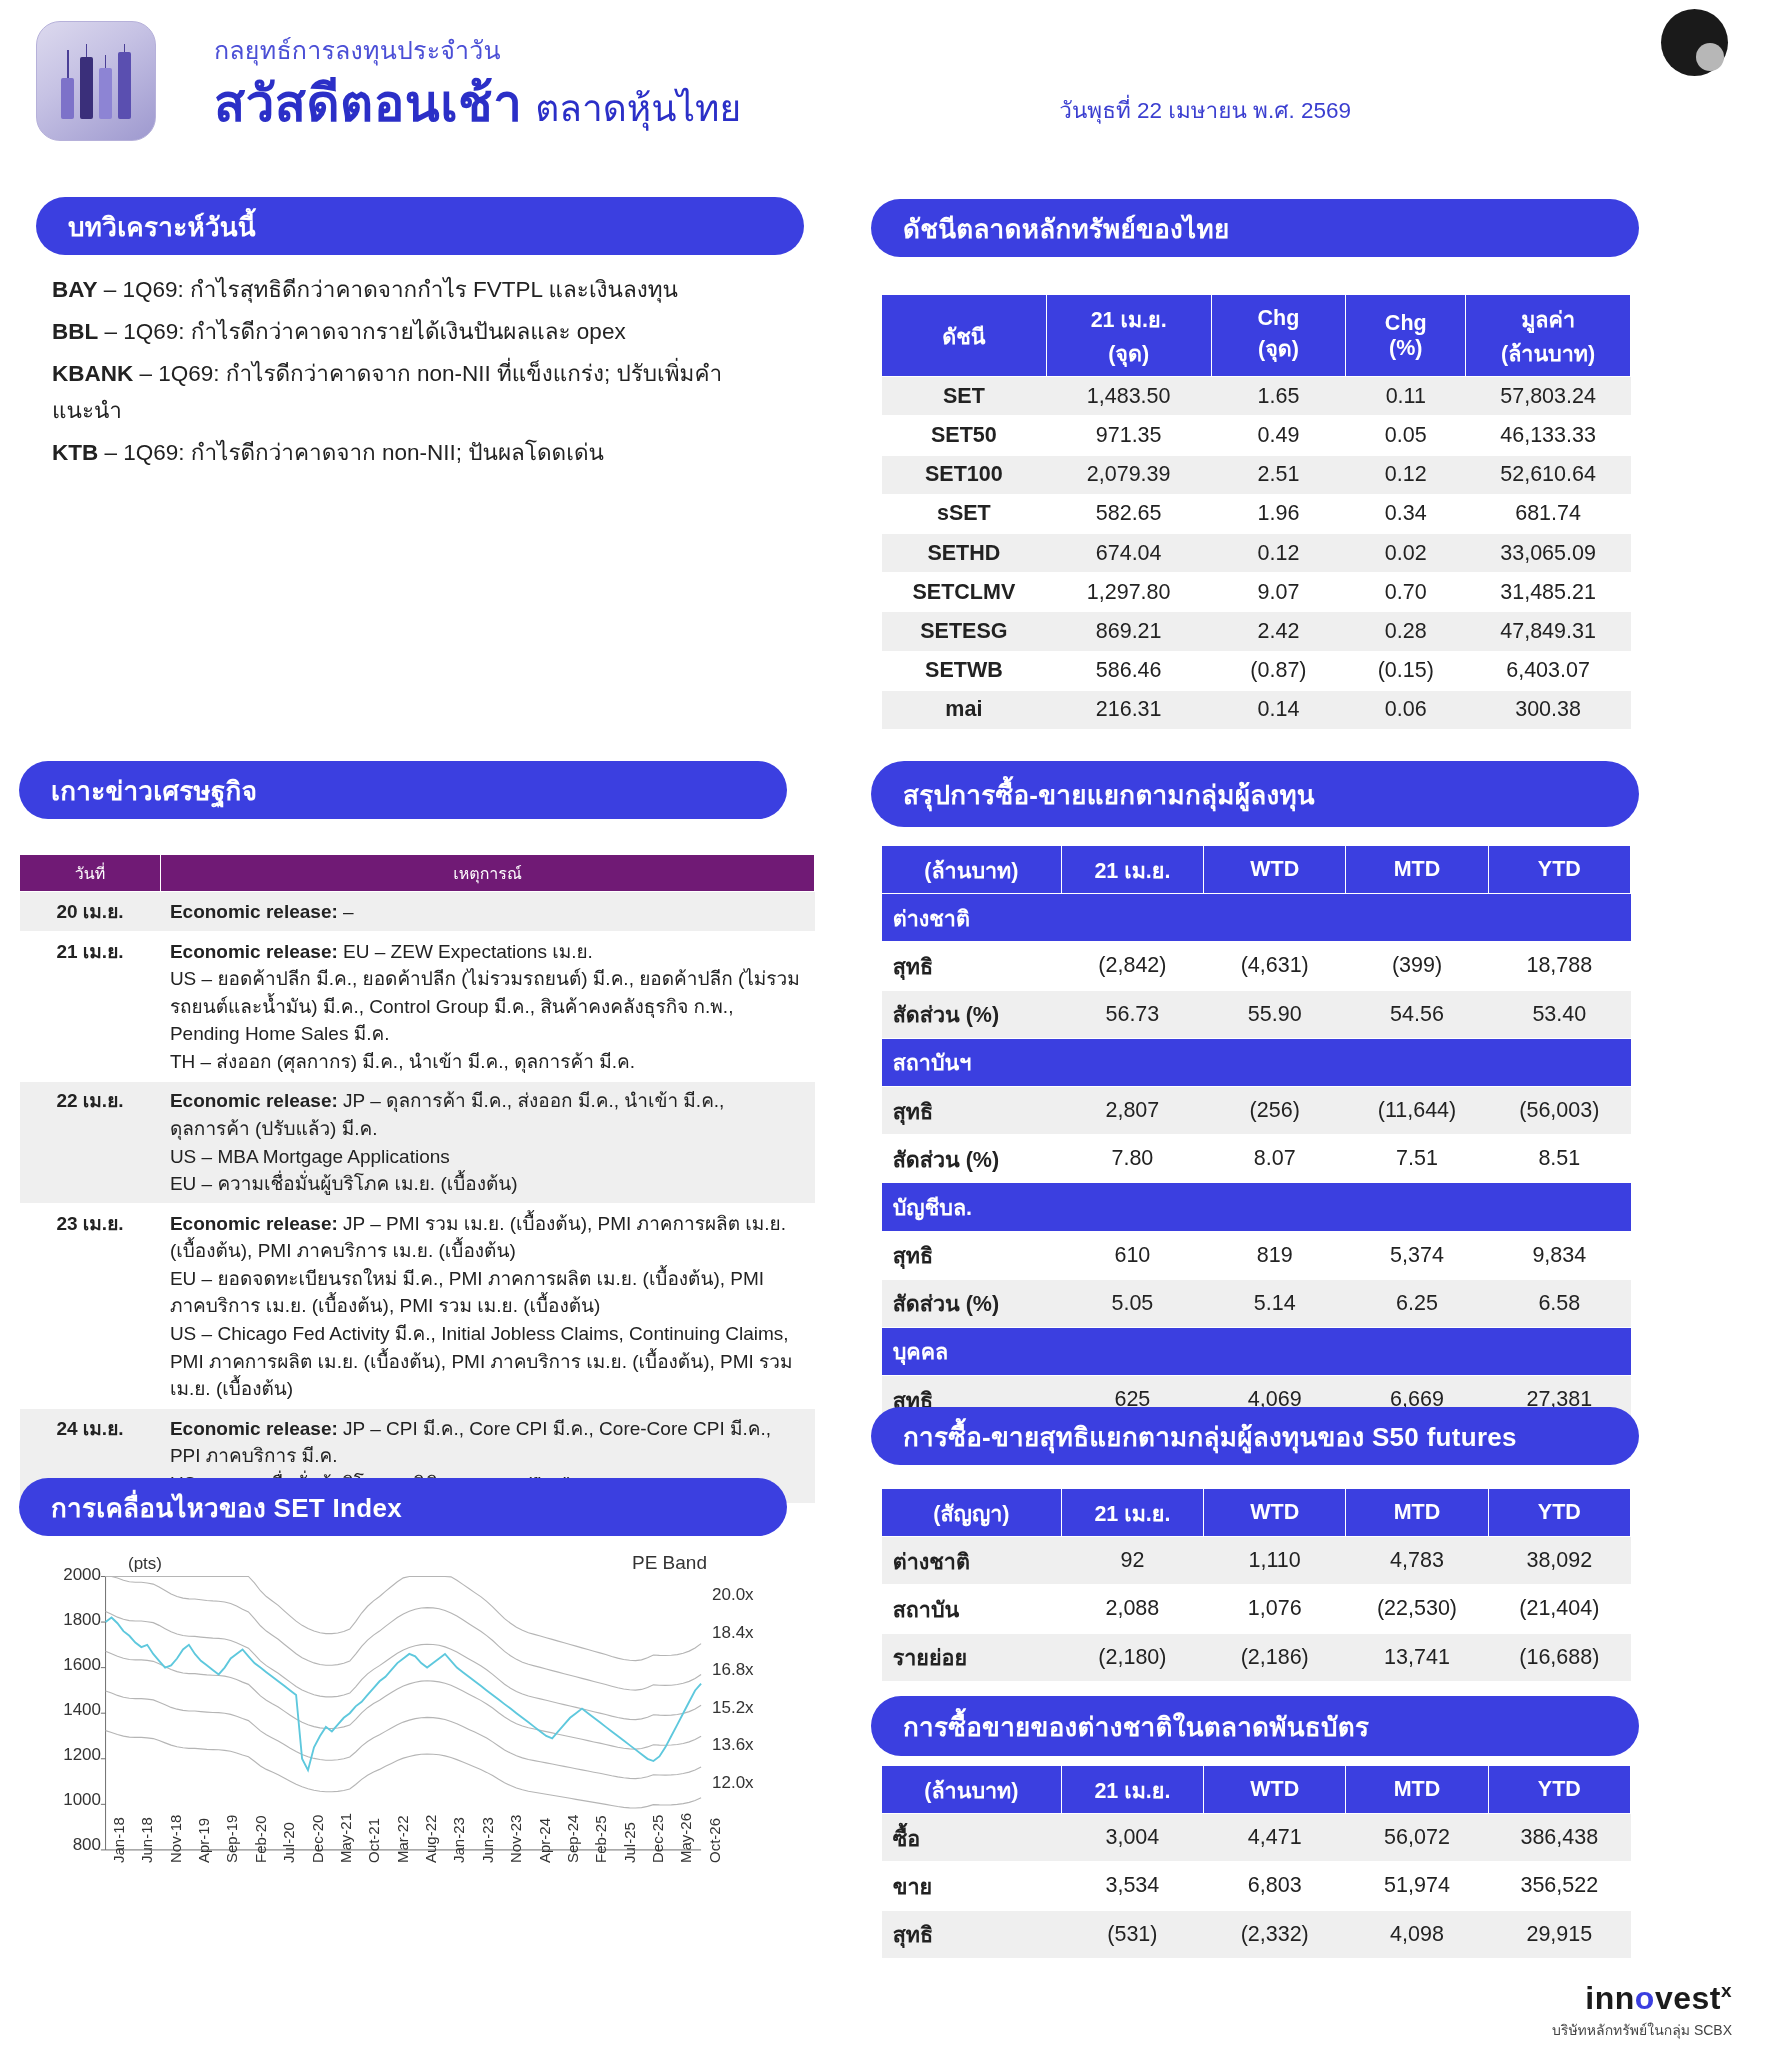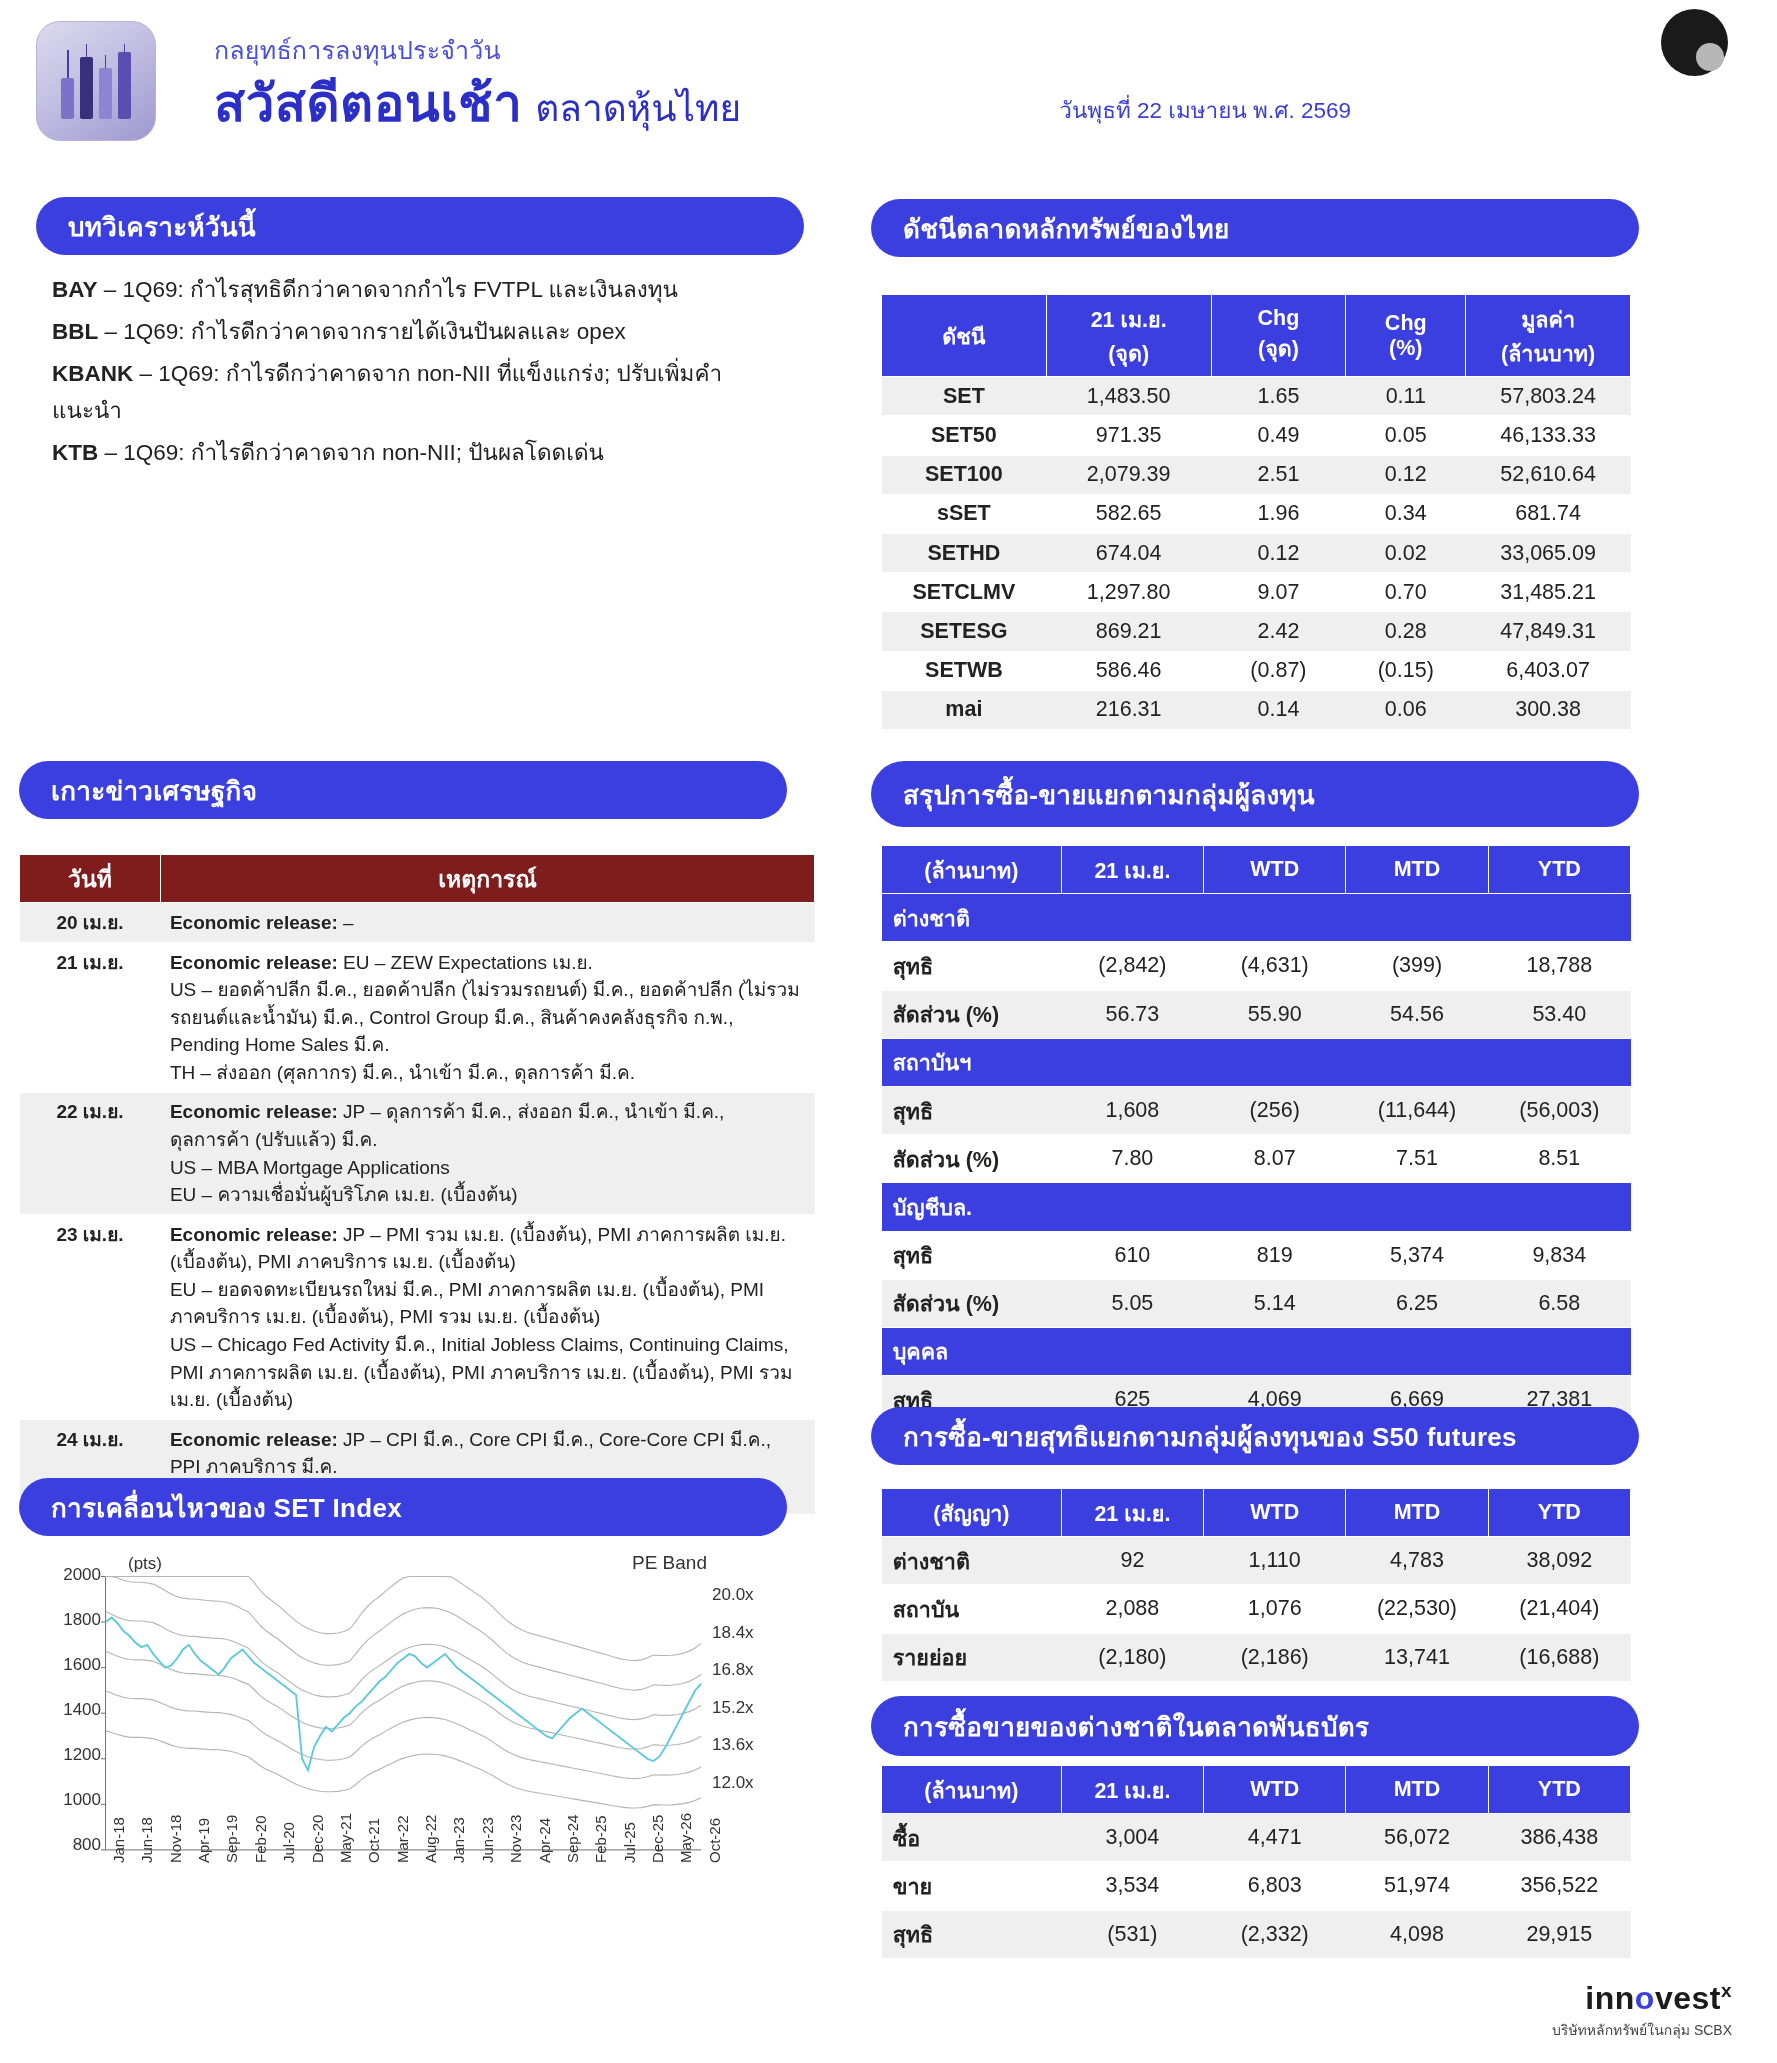--- a/index.html
+++ b/index.html
@@ -77,21 +77,21 @@
     background: #3b3fe0; color: #fff; font-weight: bold;
     padding: 6.6px 9.4px; text-align: center; border: 0.9px solid #ffffff;
   }
   .tbl td { padding: 6.6px 11.2px; text-align: center; border-bottom: 0.9px solid #ffffff; }
   .tbl tbody tr:nth-child(odd) td { background: #efefef; }
   .tbl tbody tr:nth-child(even) td { background: #ffffff; }
   .tbl td.lbl { font-weight: bold; }
 
   
   .econ { position: absolute; left: 19px; top: 854px; width: 796px; font-size: 19px; }
-  .econ th { background: #7f1d1d; color: #fff; font-weight: bold; padding: 5.6px; border: 0.9px solid #fff; font-size: 23px; }
+  .econ th { background: #701a75; color: #fff; font-weight: normal; padding: 5.6px; border: 0.9px solid #fff; font-size: 16px; }
   .econ td { border-bottom: 0.9px solid #ffffff; padding: 5.6px 9.4px; vertical-align: top; line-height: 1.45; }
   .econ td.date { width: 141px; text-align: center; font-weight: bold; white-space: nowrap; }
   .econ tbody tr:nth-child(odd) td { background: #efefef; }
   .econ tbody tr:nth-child(even) td { background: #ffffff; }
   .econ b { font-weight: bold; }
 
   
   .chart-wrap { position: absolute; left: 19px; top: 1546px; width: 778px; height: 375px; }
   .chart-unit { position: absolute; left: 109px; top: 7.5px; font-size: 17px; color: #333; }
   .chart-peband { position: absolute; right: 90px; top: 5.6px; font-size: 19px; color: #333; }
@@ -358,21 +358,21 @@
         </tr>
         <tr class="spanrow">
           <td>สถาบันฯ</td>
           <td></td>
           <td></td>
           <td></td>
           <td></td>
         </tr>
         <tr>
           <td class="lbl" style="text-align: left;">สุทธิ</td>
-          <td>1,608</td>
+          <td>2,807</td>
           <td>(256)</td>
           <td>(11,644)</td>
           <td>(56,003)</td>
         </tr>
         <tr>
           <td class="lbl" style="text-align: left;">สัดส่วน (%)</td>
           <td>7.80</td>
           <td>8.07</td>
           <td>7.51</td>
           <td>8.51</td>

